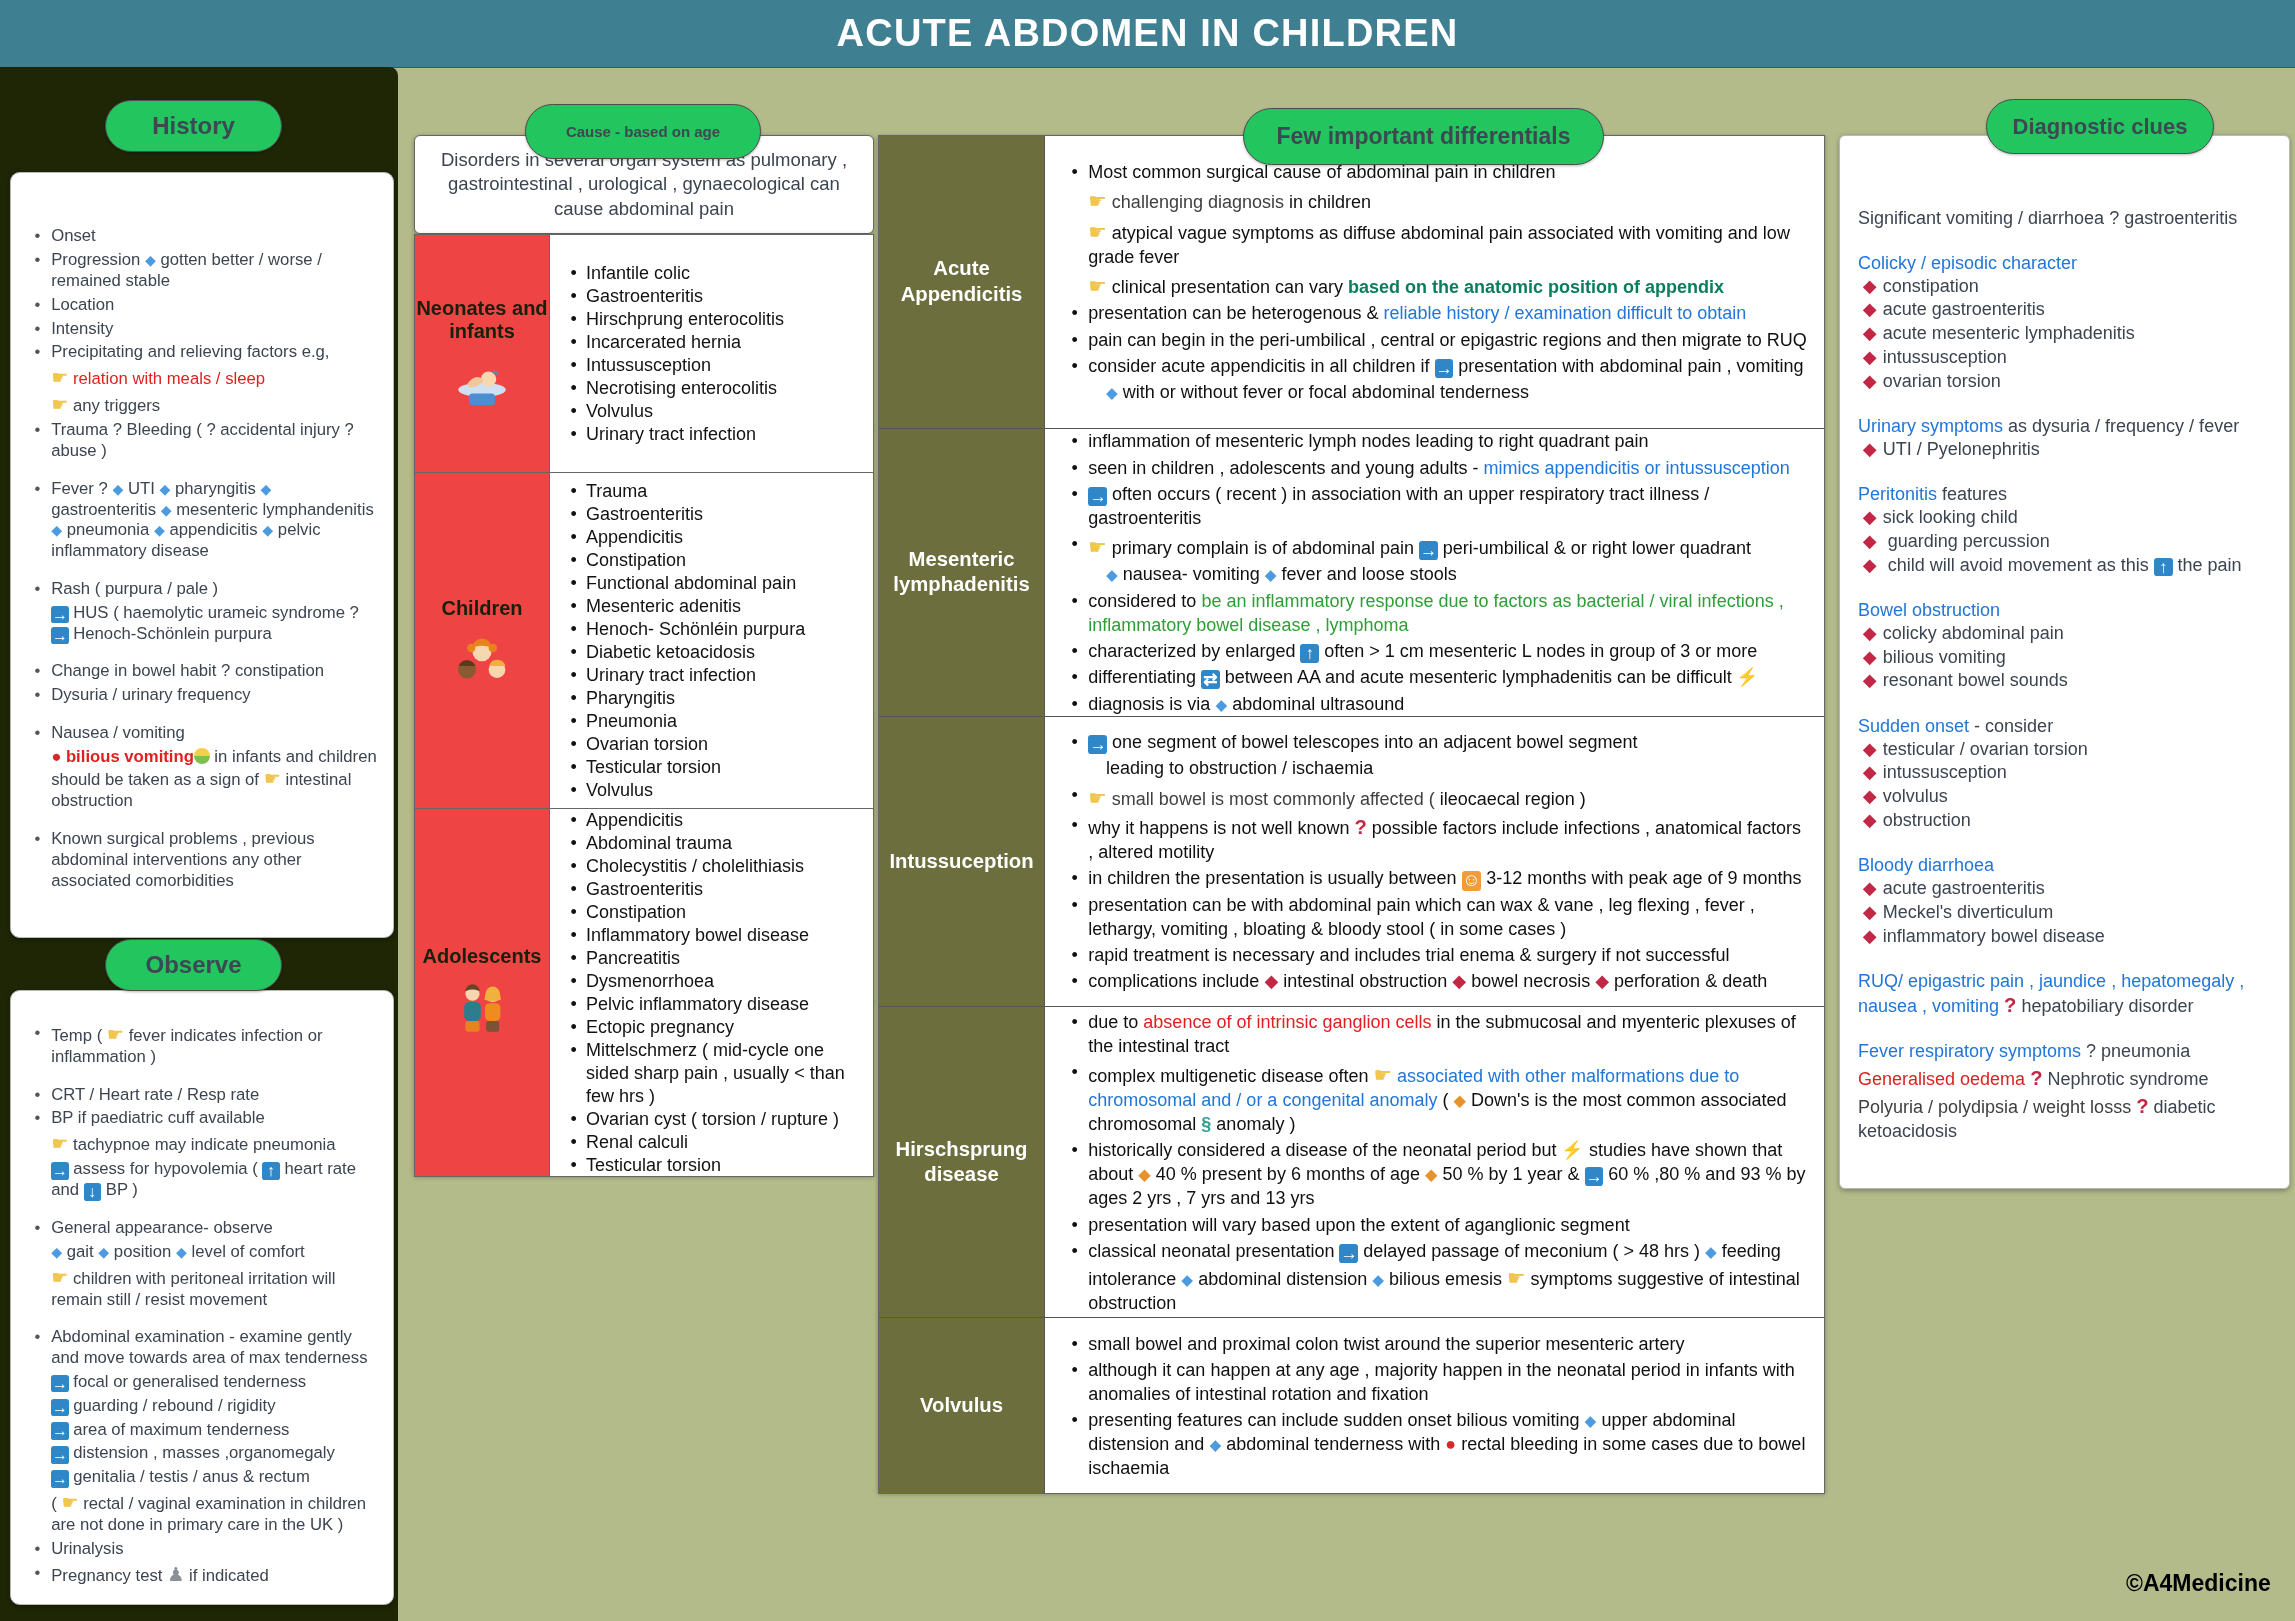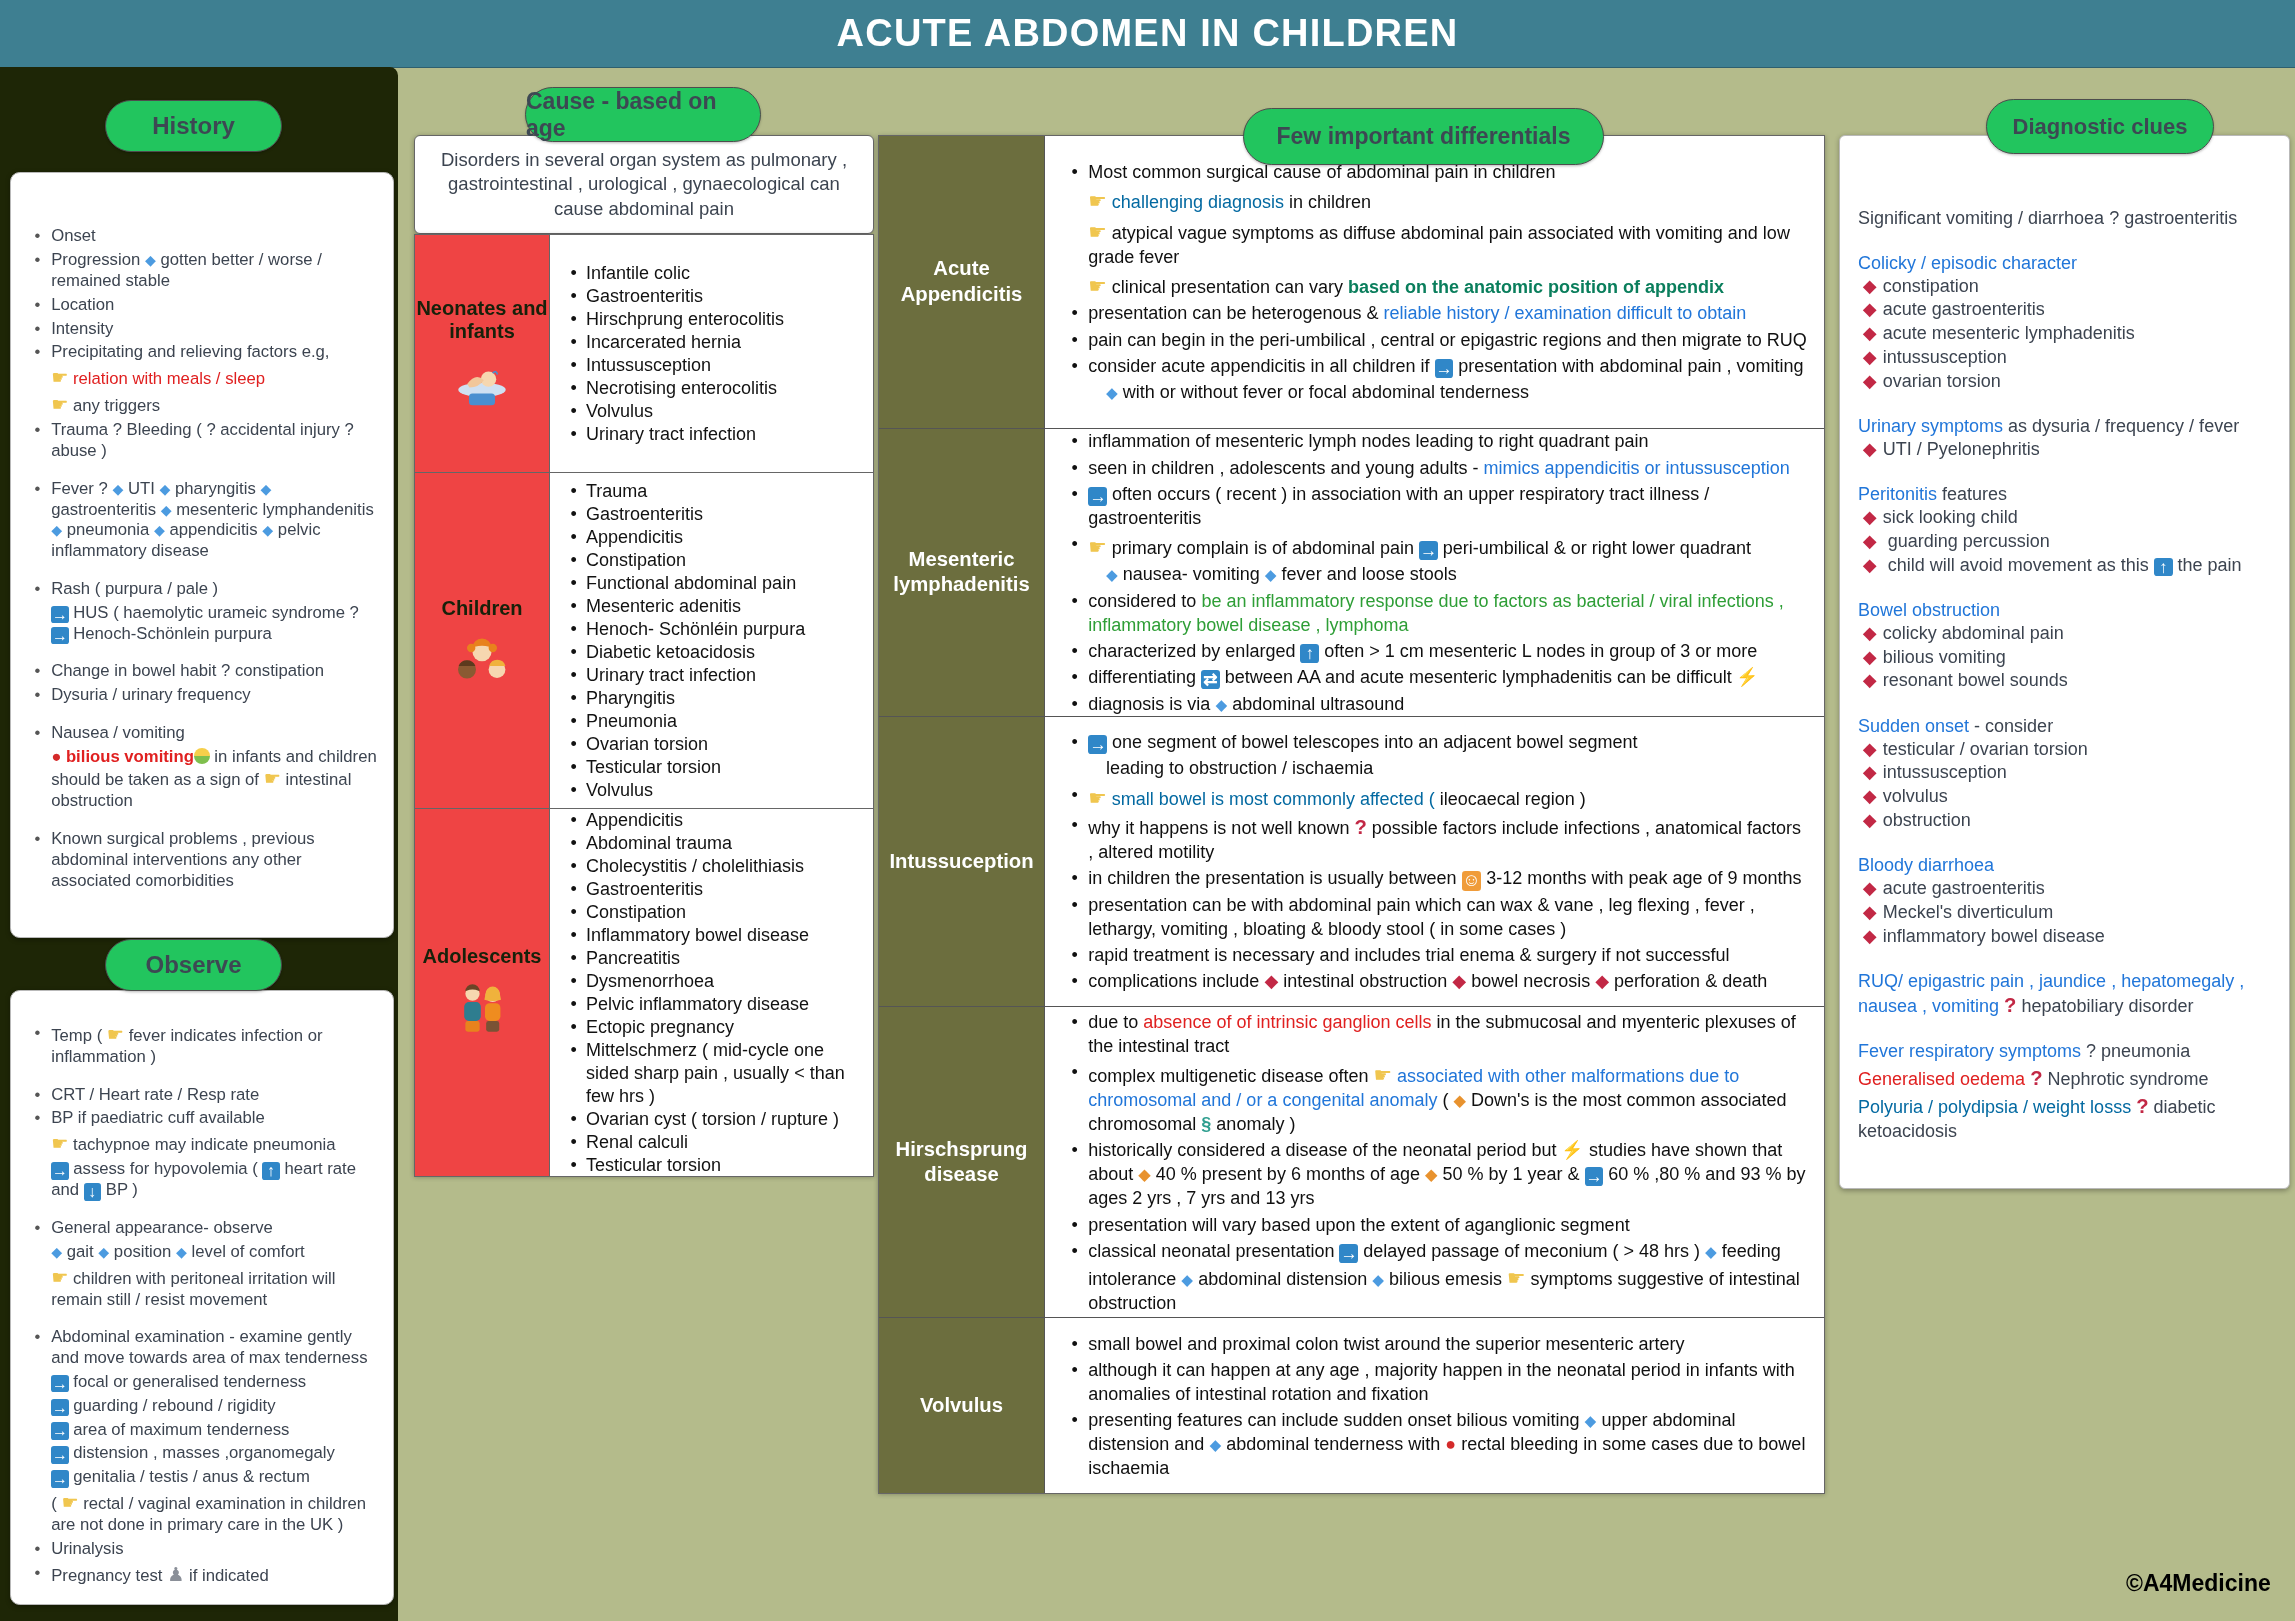--- a/index.html
+++ b/index.html
@@ -11,21 +11,21 @@
     font-weight:bold;letter-spacing:1.2px;border-bottom:1.8px solid #2e5f6e;}
 
   .left-panel{position:absolute;left:0;top:67px;width:398px;height:1554px;background:#1E2606;
     border-top-right-radius:8.4px;}
 
   .badge{position:absolute;background:#22c55e;border:1.8px solid #4d4d4d;border-radius:42px;
     display:flex;align-items:center;justify-content:center;font-weight:bold;color:#3D4853;z-index:5;
     box-shadow:0 1.2px 2.4px rgba(0,0,0,.25);}
   .badge-history{left:105px;top:100px;width:175px;height:50px;font-size:24px;}
   .badge-observe{left:105px;top:939px;width:175px;height:50px;font-size:24px;}
-  .badge-cause{left:525px;top:87px;width:234px;height:53px;font-size:23px;}
+  .badge-cause{left:525px;top:104px;width:234px;height:53px;font-size:15px;}
   .badge-diff{left:1243px;top:108px;width:359px;height:55px;font-size:23px;}
   .badge-clues{left:1986px;top:99px;width:226px;height:53px;font-size:22px;}
 
   .card{position:absolute;background:#fff;border:1.2px solid #b9b9b9;border-radius:9.6px;
     box-shadow:0 1.2px 4.8px rgba(0,0,0,.3);}
   .history-card{left:9.6px;top:172px;width:384px;height:766px;padding:50px 15.5px 12px 20.3px;
     box-sizing:border-box;font-size:16.7px;color:#3C4450;line-height:1.25;}
   .observe-card{left:9.6px;top:990px;width:384px;height:615px;padding:29px 15.5px 12px 20.3px;
     box-sizing:border-box;font-size:16.7px;color:#3C4450;line-height:1.25;}
 
@@ -98,21 +98,21 @@
   .ic-babybox{display:inline-block;width:1.1em;height:1.1em;line-height:1.1em;background:#F09C3A;
     color:#fff;border-radius:.18em;text-align:center;font-weight:bold;vertical-align:-0.12em;}
   .ic-dna{color:#2E9E8F;font-weight:bold;}
   .ic-preg{color:#8A8F98;font-size:1.15em;}
 
   
   .t-p{}
   .t-red{color:#E02020;}
   .t-redb{color:#E02020;font-weight:bold;}
   .t-blue{color:#2176D9;}
-  .t-org{color:#0369a1;}
+  .t-org{color:#404040;}
   .t-grn{color:#2E9E36;}
   .t-teal{color:#0A7E5C;font-weight:bold;}
 </style>
 </head>
 <body>
 
 <div class="page">
 
   <div class="titlebar">ACUTE ABDOMEN IN CHILDREN</div>
 

